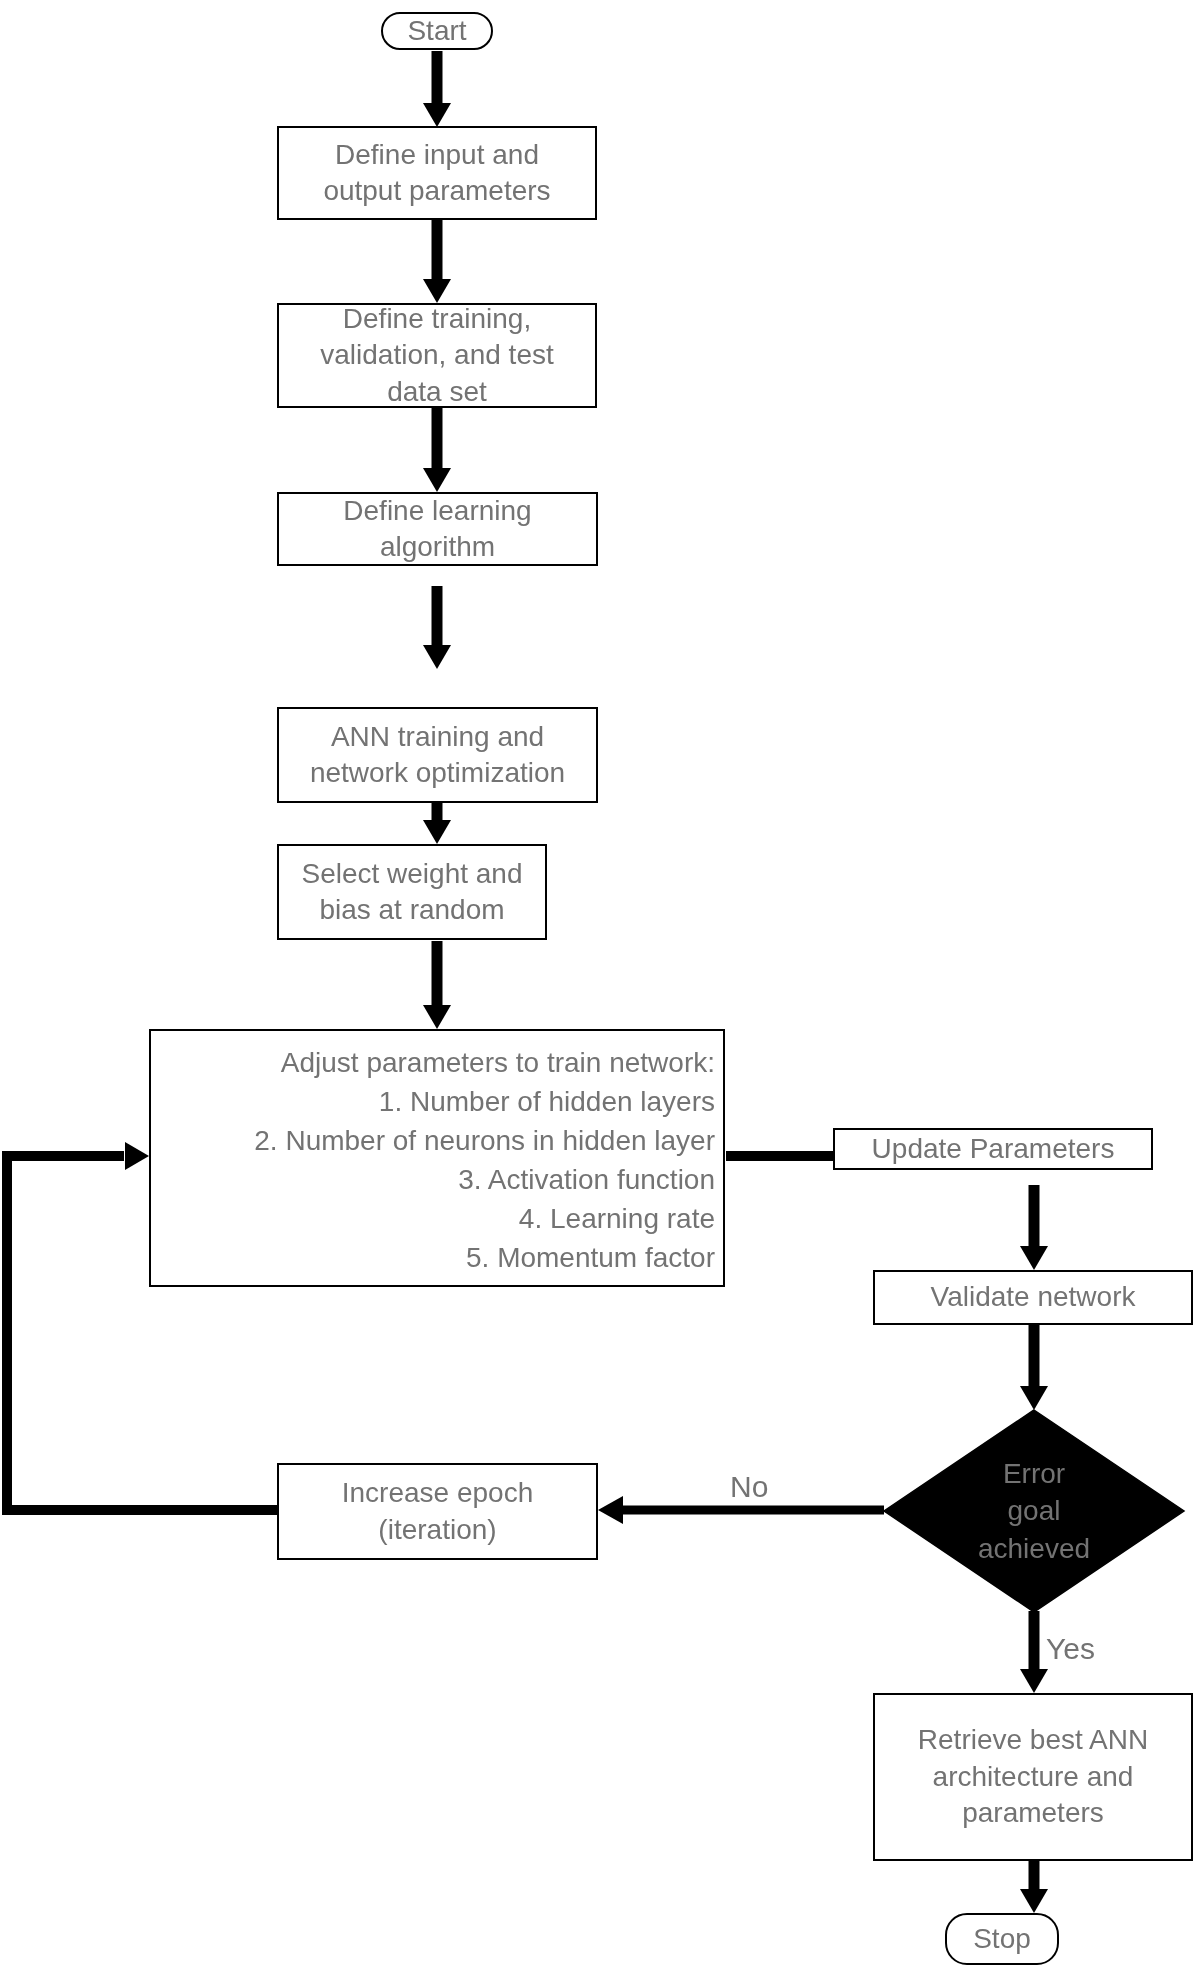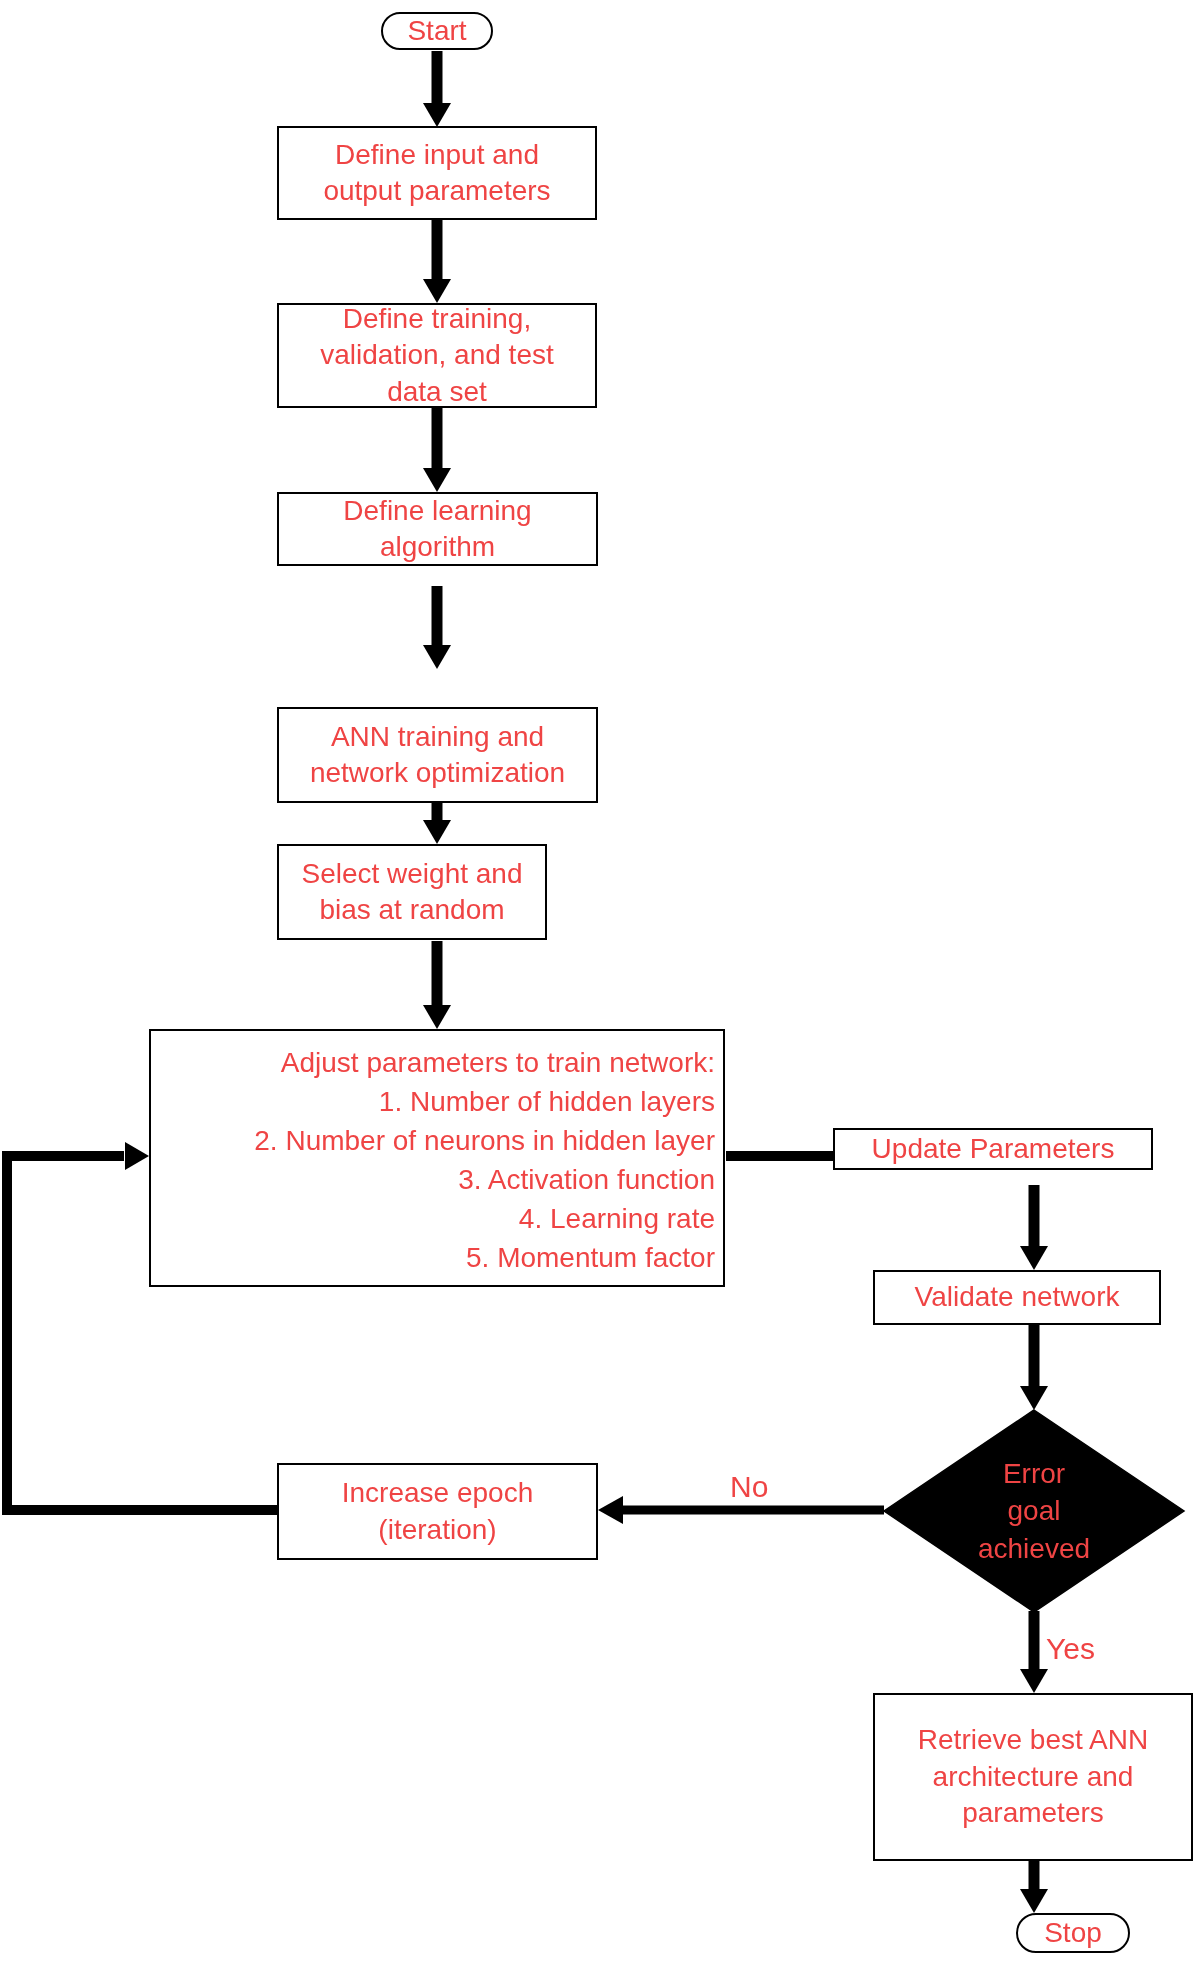--- a/index.html
+++ b/index.html
@@ -1,21 +1,21 @@
 <!DOCTYPE html>
 <html><head>
 <meta charset="utf-8">
 <style>
   html, body { margin: 0; padding: 0; background: #ffffff; }
   .canvas {
     position: relative;
     width: 1195px;
     height: 1972px;
     background: #ffffff;
-    color: #ef4444;
+    color: #737373;
     font-family: "Liberation Sans", sans-serif;
     overflow: hidden;
     text-decoration: underline;
   }
   svg.connectors {
     position: absolute;
     left: 0; top: 0;
     z-index: 1;
   }
   svg.connectors line, svg.connectors path { stroke: #000; }
@@ -151,32 +151,32 @@
     <div>Adjust parameters to train network:</div>
     <div>1. Number of hidden layers</div>
     <div>2. Number of neurons in hidden layer</div>
     <div>3. Activation function</div>
     <div>4. Learning rate</div>
     <div>5. Momentum factor</div>
   </div>
 
   <div class="node" style="left:833px; top:1128px; width:320px; height:42px;">Update Parameters</div>
 
-  <div class="node" style="left:873px; top:1270px; width:288px; height:55px;">Validate network</div>
+  <div class="node" style="left:873px; top:1270px; width:320px; height:55px;">Validate network</div>
 
   <div class="diamond-text" style="left:934px; top:1452px; width:200px; height:118px;">Error
 goal
 achieved</div>
 
   <div class="node" style="left:277px; top:1463px; width:321px; height:97px;">Increase epoch
 (iteration)</div>
 
   <div class="node" style="left:873px; top:1693px; width:320px; height:168px;">Retrieve best ANN
 architecture and
 parameters</div>
 
-  <div class="node pill" style="left:1016px; top:1913px; width:114px; height:40px;">Stop</div>
+  <div class="node pill" style="left:945px; top:1913px; width:114px; height:52px;">Stop</div>
 
   <div class="edge-label" style="left:730px; top:1470px;">No</div>
 
   <div class="edge-label" style="left:1046px; top:1632px;">Yes</div>
 
 </div>
 
 </body></html>

